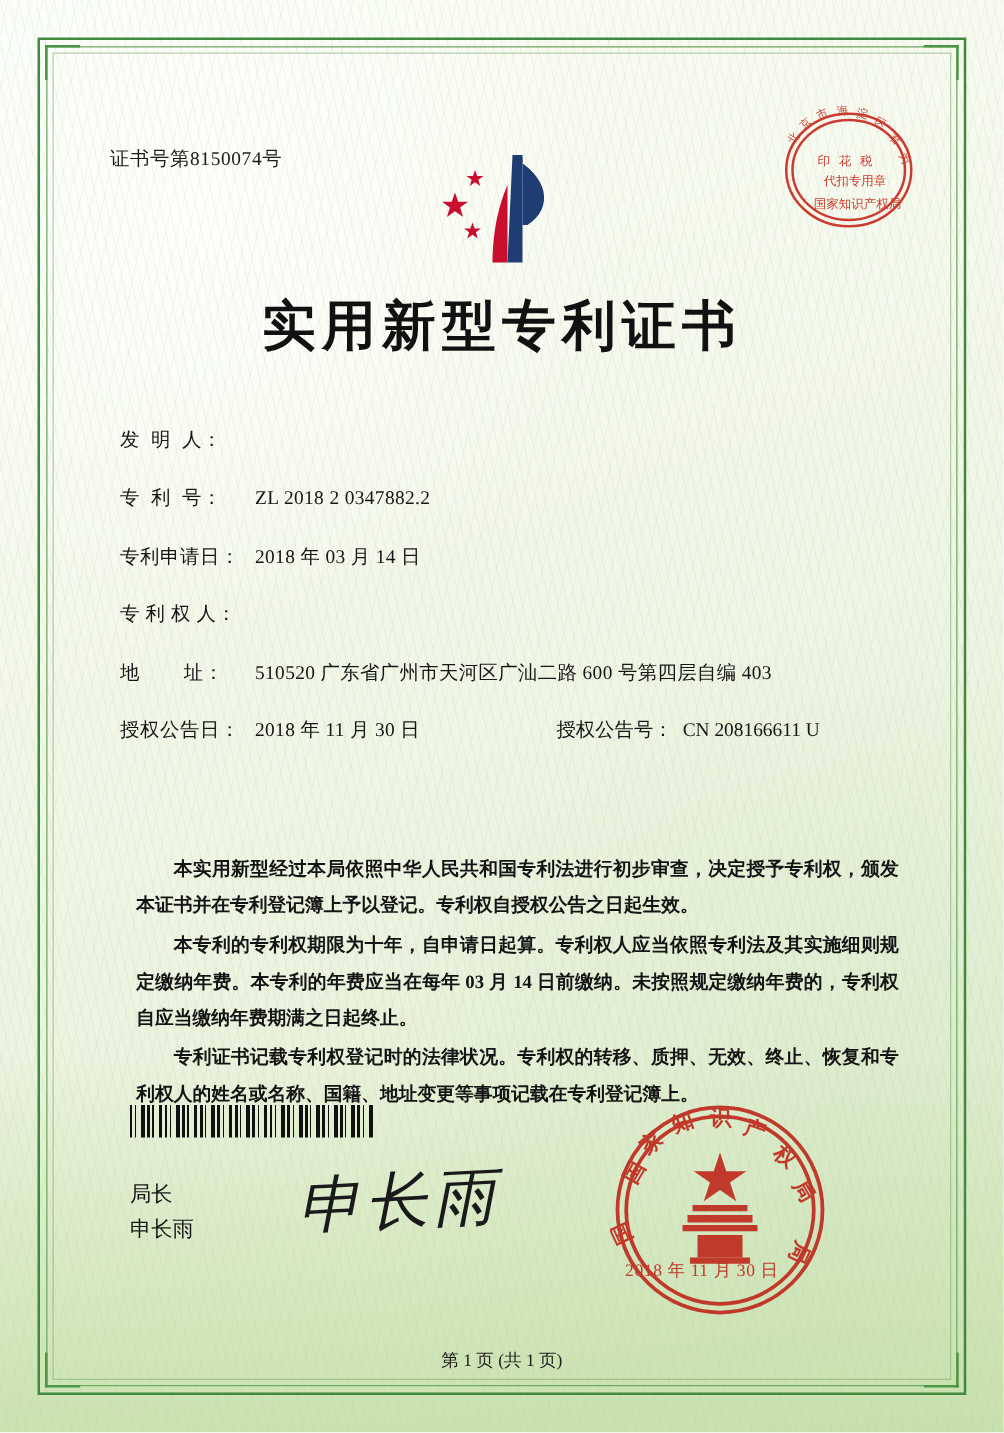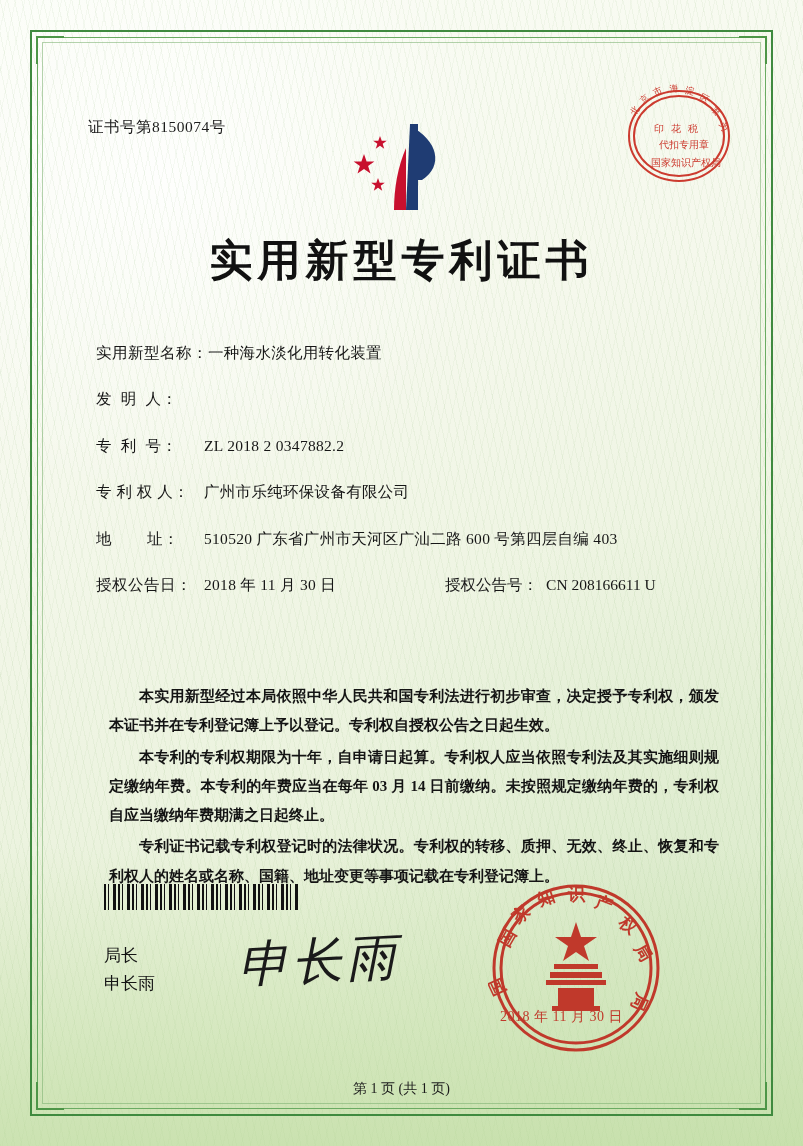--- a/index.html
+++ b/index.html
@@ -277,33 +277,32 @@
         <text x="38" y="66" font-size="10">代扣专用章</text>
         <text x="30" y="84" font-size="10">国家知识产权局</text>
       </g>
     </svg>
   </div>
 
   <div class="title">实用新型专利证书</div>
 
   <div class="fields">
     <div class="field-row">
-      <span class="field-label">实用新型名称：</span>
-      <span class="field-value">一种海水淡化用转化装置</span>
-    </div>
-    <div class="field-row">
       <span class="field-label">发  明  人：</span>
     </div>
     <div class="field-row">
       <span class="field-label">专  利  号：</span>
       <span class="field-value">ZL 2018 2 0347882.2</span>
     </div>
     <div class="field-row">
+      <span class="field-label">专利申请日：</span>
+      <span class="field-value">2018 年 03 月 14 日</span>
+    </div>
+    <div class="field-row">
       <span class="field-label">专 利 权 人：</span>
-      <span class="field-value">广州市乐纯环保设备有限公司</span>
     </div>
     <div class="field-row">
       <span class="field-label">地        址：</span>
       <span class="field-value">510520 广东省广州市天河区广汕二路 600 号第四层自编 403</span>
     </div>
     <div class="field-row pair">
       <span class="field-label">授权公告日：</span>
       <span class="field-value" style="flex:0 0 auto;">2018 年 11 月 30 日</span>
       <span class="second-label">授权公告号：</span>
       <span class="second-value">CN 208166611 U</span>

